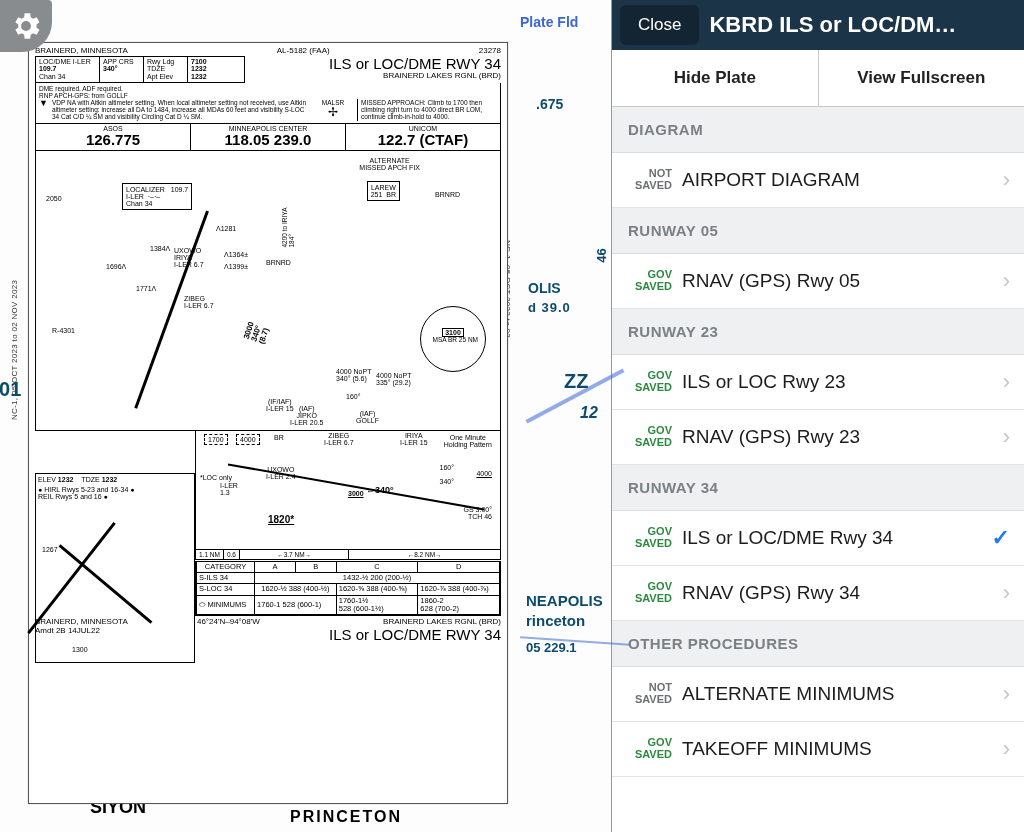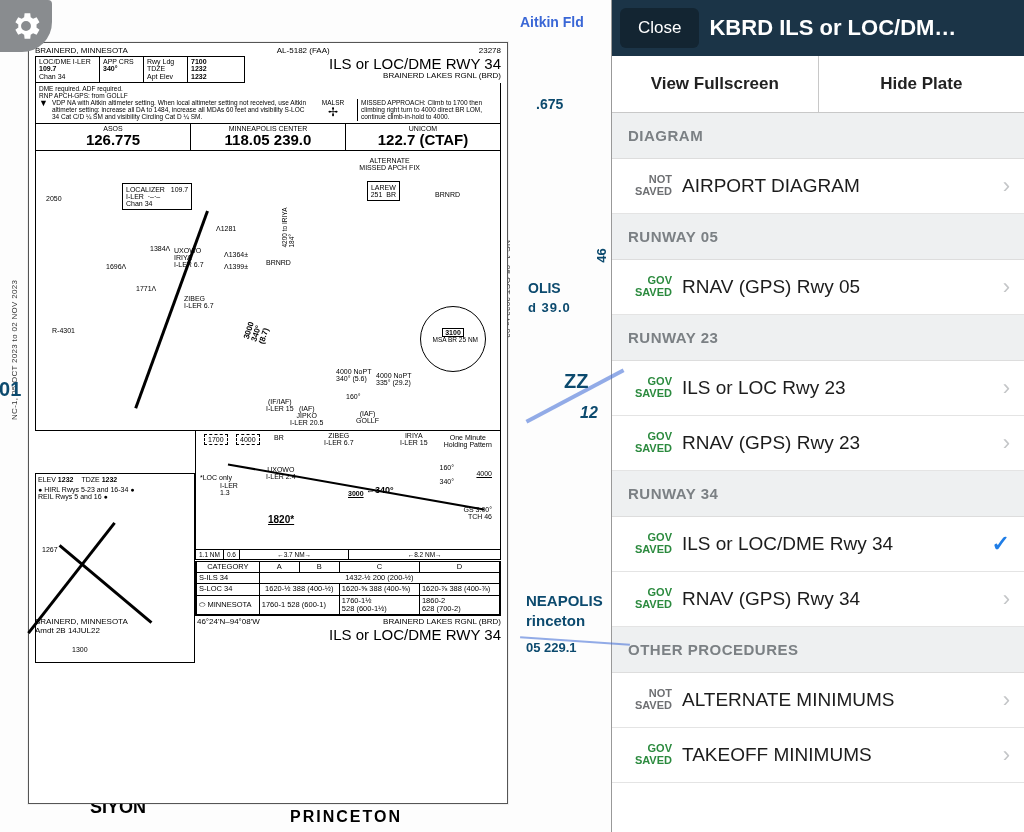--- a/index.html
+++ b/index.html
@@ -31,21 +31,21 @@
   .mins { border:1px solid #000; border-top:none; font-size:7.5px;}
   .mins table { width:100%; border-collapse:collapse; }
   .mins td,.mins th{ border:1px solid #000; padding:1px 2px; font-weight:normal; font-size:7.5px;margin-top:8px;}
   .plate-foot { display:flex; justify-content:space-between; font-size:8px; margin-top:2px;}
   .airport-sketch { position:absolute; left:6px; top:430px; width:160px; height:190px; border:1px solid #000; font-size:7px; padding:2px;}
   .elev-row{display:flex;gap:8px;}
   .side-margin { position:absolute; font-size:8px; color:#333; letter-spacing:.3px; }
 
   
   .panel { flex: 1; display:flex; flex-direction:column; background:#fff; }
-  .navbar { background:#1b3447; height:56px; display:flex; align-items:center; gap:10px; padding:0 8px; }
+  .navbar { background:#1b3447; height:50px; display:flex; align-items:center; gap:10px; padding:0 8px; }
   .close-btn { background:#132532; color:#fff; font-size:17px; padding:10px 18px; border-radius:6px; border:none; font-weight:500; cursor:pointer; }
   .nav-title { color:#fff; font-size:22px; font-weight:700; white-space:nowrap; overflow:hidden; text-overflow:ellipsis; flex:1; }
   .toolbar { display:flex; border-bottom:1px solid #c8c8c8; }
   .toolbar button { flex:1; background:#fff; border:none; border-right:1px solid #c8c8c8; padding:18px 4px; font-size:17px; font-weight:700; color:#222; cursor:pointer; }
   .toolbar button:last-child{border-right:none;}
   .list { flex:1; overflow:auto; }
   .section-hdr { background:#eef0f1; color:#7b8084; font-size:15px; font-weight:700; padding:14px 16px; letter-spacing:.5px; border-bottom:1px solid #ddd; }
   .row { display:flex; align-items:center; padding:14px 14px; border-bottom:1px solid #e4e4e4; cursor:pointer; gap:10px; }
   .save-tag { width:46px; text-align:right; font-size:11px; font-weight:700; line-height:1.05; }
   .save-tag.gov { color:#2b8a3e; }
@@ -62,21 +62,21 @@
 
 <div class="app">
 
   <div class="map">
     <div class="gear">
       <svg viewBox="0 0 24 24">
           <path d="M19.4 13a7.5 7.5 0 0 0 0-2l2.1-1.6-2-3.5-2.5 1a7.6 7.6 0 0 0-1.7-1L15 3h-4l-.3 2.9a7.6 7.6 0 0 0-1.7 1l-2.5-1-2 3.5L6.6 11a7.5 7.5 0 0 0 0 2l-2.1 1.6 2 3.5 2.5-1a7.6 7.6 0 0 0 1.7 1L11 21h4l.3-2.9a7.6 7.6 0 0 0 1.7-1l2.5 1 2-3.5Zm-7.4 2.5A3.5 3.5 0 1 1 15.5 12 3.5 3.5 0 0 1 12 15.5Z"></path>
         </svg>
     </div>
 
-    <span class="kurtz">Aitkin Fld</span>
+    <span class="kurtz">Plate Fld</span>
     <span class="mlabel" style="top:96px;left:536px;font-size:14px">.675</span>
     <span class="mlabel" style="top:280px;left:528px;font-size:14px">OLIS</span>
     <span class="mlabel" style="top:300px;left:528px;font-size:13px;letter-spacing:1px">d 39.0</span>
     <span class="mlabel" style="top:370px;left:564px;font-size:20px;font-weight:700">ZZ</span>
     <span class="mlabel" style="top:404px;left:580px;font-size:16px;font-style:italic">12</span>
     <span class="mlabel" style="top:248px;left:594px;font-size:13px;transform:rotate(-90deg)">46</span>
     <span class="mlabel" style="top:592px;left:526px;font-size:15px">NEAPOLIS</span>
     <span class="mlabel" style="top:612px;left:526px;font-size:15px">rinceton</span>
     <span class="mlabel" style="top:640px;left:526px;font-size:13px">05   229.1</span>
     <span class="mlabel" style="top:378px;left:-12px;font-size:20px;font-weight:700">301</span>
@@ -229,21 +229,21 @@
                 <td>S-ILS 34</td>
                 <td colspan="4" style="text-align:center">1432-½   200 (200-½)</td>
               </tr>
           <tr>
                 <td>S-LOC 34</td>
                 <td colspan="2" style="text-align:center">1620-½   388 (400-½)</td>
                 <td>1620-⅝  388 (400-⅝)</td>
                 <td>1620-⅞  388 (400-⅞)</td>
               </tr>
           <tr>
-                <td>⬭ <span>MINNESOTA</span></td>
+                <td>⬭ <span>MINIMUMS</span></td>
                 <td colspan="2" style="text-align:left">1760-1   528 (600-1)</td>
                 <td style="white-space:pre">1760-1½
 528 (600-1½)</td>
                 <td style="white-space:pre">1860-2
 628 (700-2)</td>
               </tr>
         </tbody>
           </table>
       </div>
 
@@ -257,22 +257,22 @@
       </div>
     </div>
   </div>
 
   <div class="panel">
     <div class="navbar">
       <button class="close-btn">Close</button>
       <div class="nav-title">KBRD ILS or LOC/DM…</div>
     </div>
     <div class="toolbar">
+      <button>Hide Plate</button>
       <button>View Fullscreen</button>
-      <button>Hide Plate</button>
     </div>
     <div class="list">
       <div class="section-hdr">DIAGRAM</div>
       <div class="row">
         <div class="save-tag not" style="white-space:pre">NOT
 SAVED</div>
         <div class="row-label">AIRPORT DIAGRAM</div>
         <div class="chevron">›</div>
       </div>
 

